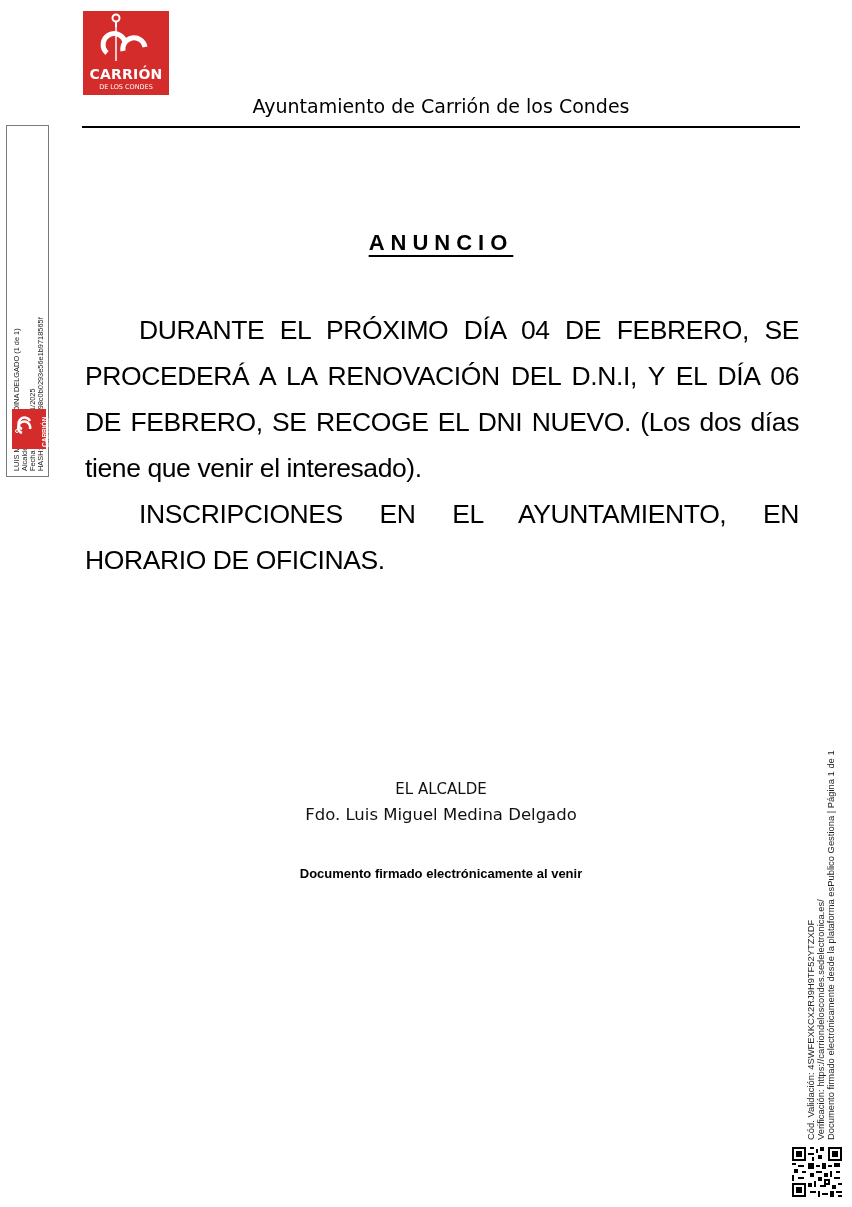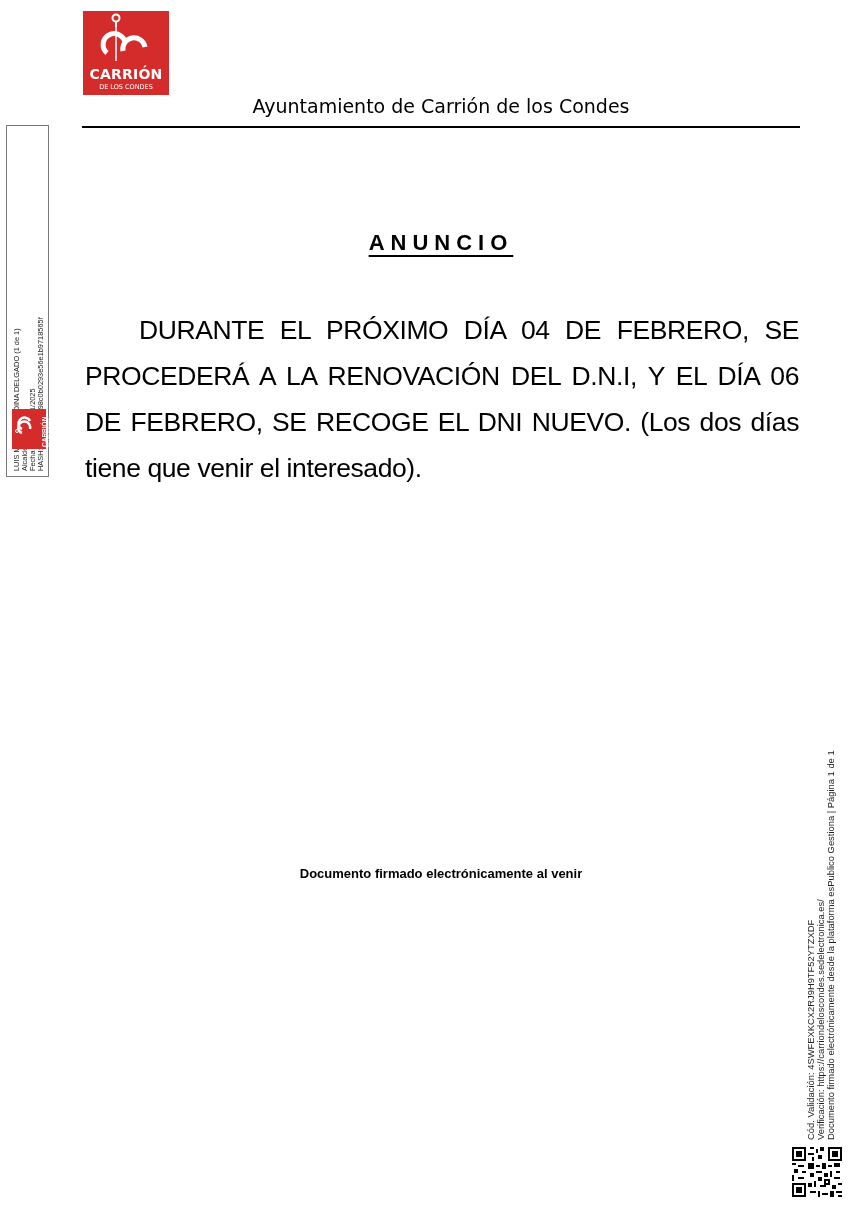--- a/index.html
+++ b/index.html
@@ -73,23 +73,26 @@
       <div>CARRIÓN</div>
       <div style="font-size:3.5px;font-weight:normal;line-height:4px">DE LOS CONDES</div>
     </div>
   </div>
 </div>
 
 <div class="title">ANUNCIO</div>
 
 <div class="body">
   <p class="indent">DURANTE EL PRÓXIMO DÍA 04 DE FEBRERO, SE PROCEDERÁ A LA RENOVACIÓN DEL D.N.I,  Y EL DÍA 06 DE FEBRERO, SE RECOGE EL DNI NUEVO. (Los dos días tiene que venir el interesado).</p>
+  <p class="indent">INSCRIPCIONES EN EL AYUNTAMIENTO, EN HORARIO DE OFICINAS.</p>
 </div>
 
 <div class="signer">
+  <div class="role">EL ALCALDE</div>
+  <div>Fdo. Luis Miguel Medina Delgado</div>
 </div>
 
 <div class="signed-note">Documento firmado electrónicamente al venir</div>
 
 <div class="verif">
   <div>Cód. Validación: 4SWFEXKCX2RJ9H9TF52YTZXDF</div>
   <div>Verificación: https://carriondeloscondes.sedelectronica.es/</div>
   <div>Documento firmado electrónicamente desde la plataforma esPublico Gestiona | Página 1 de 1</div>
 </div>
 

